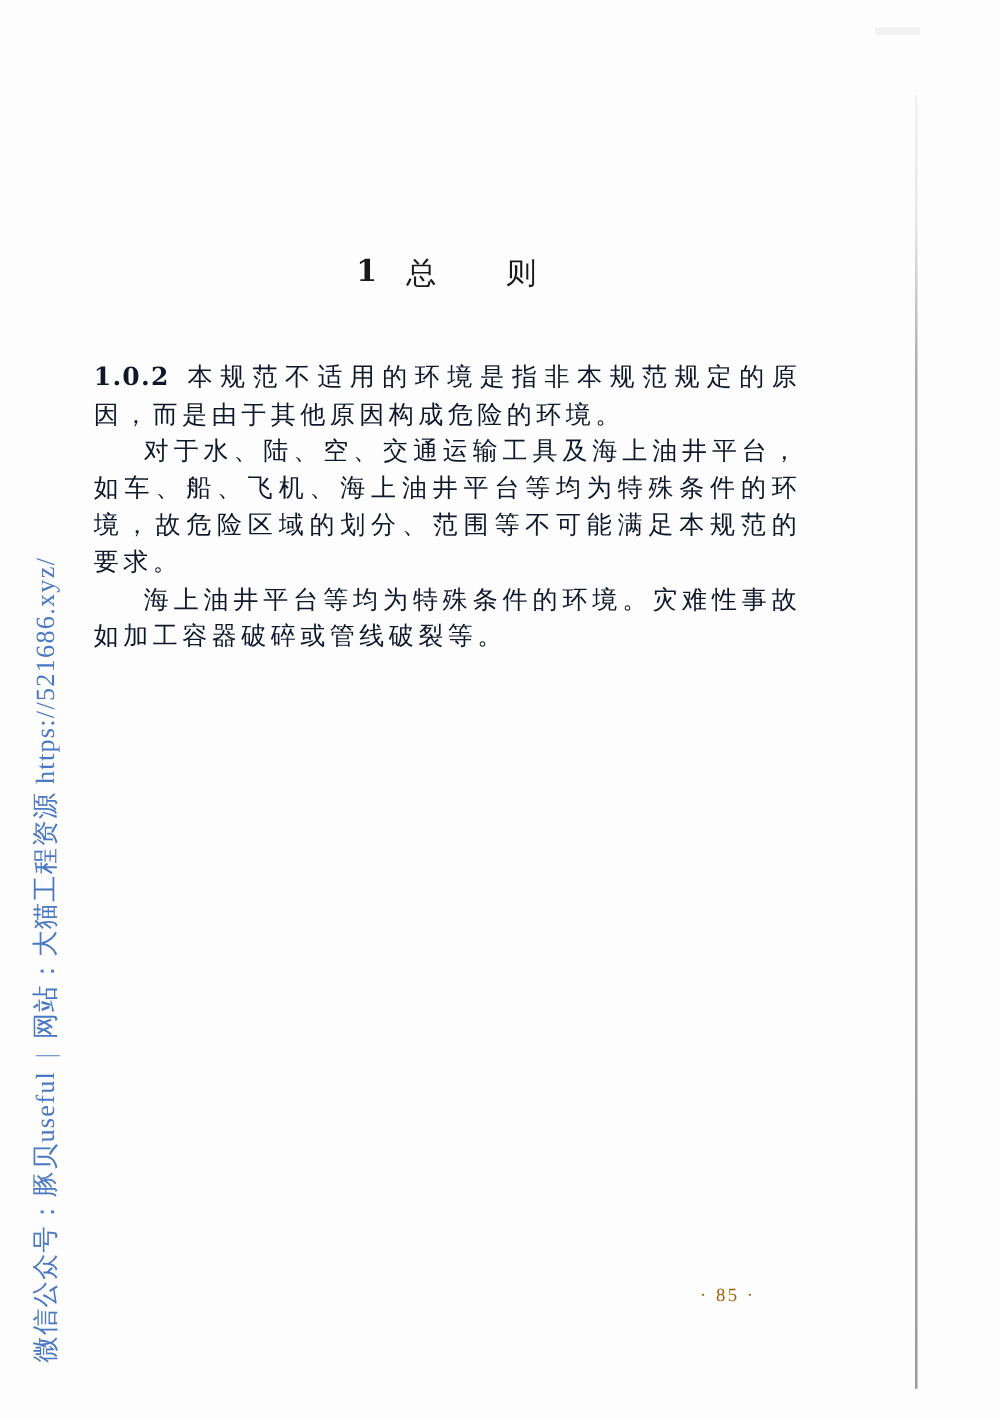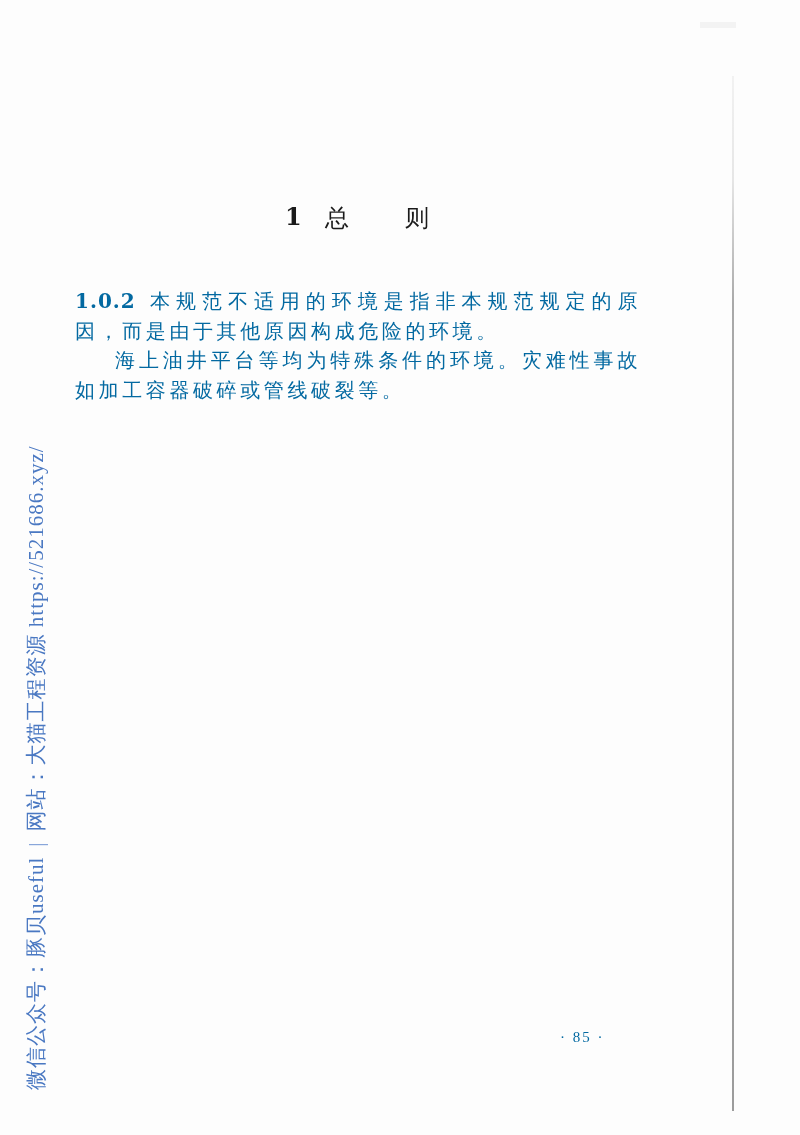--- a/index.html
+++ b/index.html
@@ -69,42 +69,42 @@
     }
     .body-text {
       position: absolute;
       left: 75px;
       top: 287px;
       width: 566px;
       font-size: 20px;
       line-height: 29.6px;
       letter-spacing: 3.6px;
       text-align: justify;
-      color: #0369a1;
+      color: #0f172a;
     }
     .para {
       margin: 0;
       text-indent: 2em;
     }
     .para.first {
       text-indent: 0;
     }
     .clause-num {
       font-weight: bold;
       letter-spacing: 1px;
       margin-right: 12px;
       font-family: "DejaVu Serif", "Liberation Serif", serif;
       text-indent: 0;
     }
     .page-number {
       position: absolute;
       left: 560px;
       top: 1029px;
       font-size: 15px;
-      color: #0369a1;
+      color: #a16207;
       letter-spacing: 2px;
       font-family: "Liberation Serif", serif;
     }
     .watermark {
       position: absolute;
       left: 22px;
       top: 1090px;
       transform-origin: 0 0;
       transform: rotate(-90deg);
       white-space: nowrap;
@@ -129,20 +129,21 @@
   <div class="fold-line"></div>
 
   <div class="chapter-title">
     <span class="num">1</span>
     <span class="w1">总</span>
     <span class="w2">则</span>
   </div>
 
   <div class="body-text">
     <p class="para first"><span class="clause-num">1.0.2</span><span>本规范不适用的环境是指非本规范规定的原因，而是由于其他原因构成危险的环境。</span></p>
+    <p class="para">对于水、陆、空、交通运输工具及海上油井平台，如车、船、飞机、海上油井平台等均为特殊条件的环境，故危险区域的划分、范围等不可能满足本规范的要求。</p>
     <p class="para">海上油井平台等均为特殊条件的环境。灾难性事故如加工容器破碎或管线破裂等。</p>
   </div>
 
   <div class="page-number">· 85 ·</div>
 
   <div class="watermark">
     <span>微信公众号：豚贝useful</span><span class="sep">|</span><span>网站：大猫工程资源 https://521686.xyz/</span>
   </div>
 
 </div>

